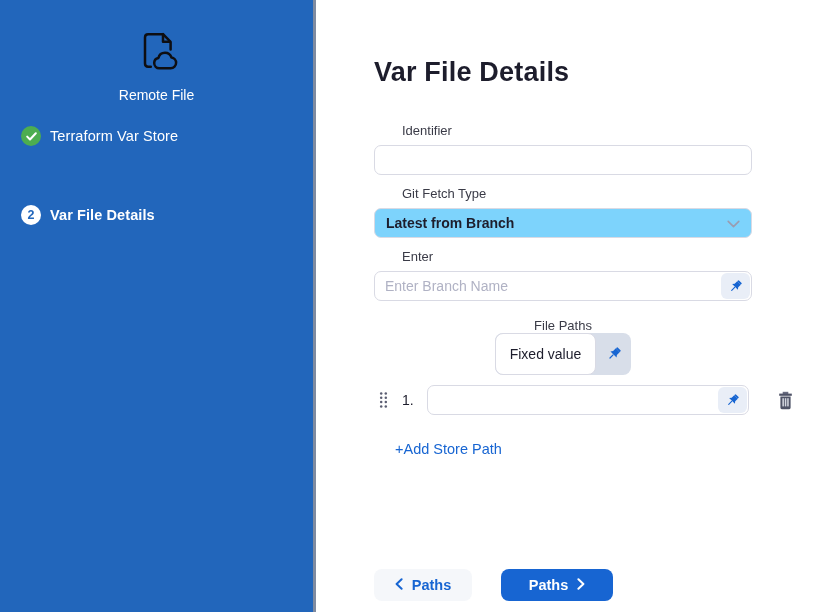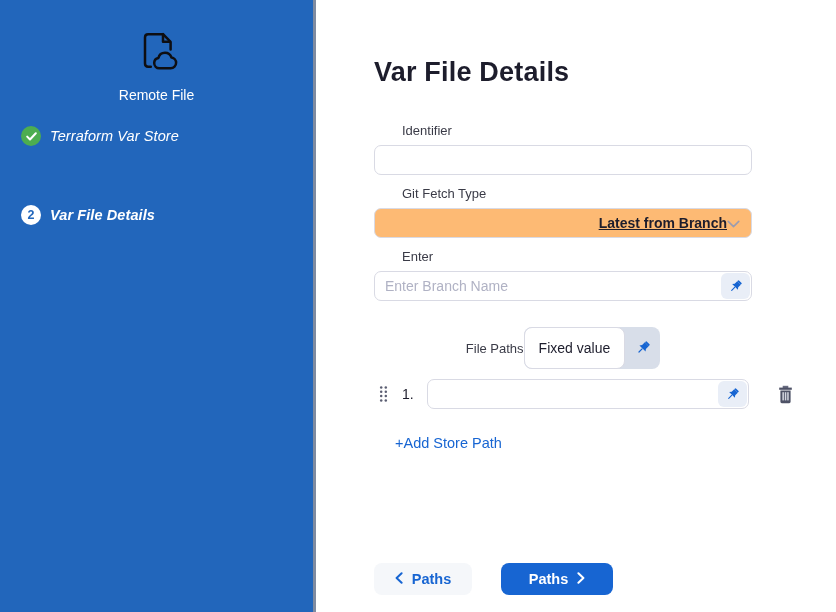--- a/index.html
+++ b/index.html
@@ -33,21 +33,21 @@
     padding-left:21px; height:20px;
   }
   .step + .step { margin-top:59px; }
   .step-circle {
     width:20px; height:20px; border-radius:50%;
     display:flex; align-items:center; justify-content:center;
     margin-right:9px; flex-shrink:0;
   }
   .step-circle.completed { background:#4dad50; }
   .step-circle.active { background:#ffffff; color:#2266bb; font-size:12.5px; font-weight:700; }
-  .step-label { font-size:14.5px; letter-spacing:.1px;font-style:italic; }
+  .step-label { font-size:14.5px; letter-spacing:.1px; }
   .step.active .step-label { font-weight:700; }
 
   
   .main { flex:1; padding:57px 0 0 58px; background:#fff; }
   .page-title {
     margin:0 0 35px 0;
     font-size:27px; font-weight:600; color:#1d1d2c; letter-spacing:.2px;
   }
   .form { width:378px; }
   .flabel {
@@ -58,22 +58,22 @@
   .tinput {
     width:100%; height:30px;
     border:1px solid #d9dae4; border-radius:7px;
     padding:0 10px; font-size:14px; color:#1d1d2c; outline:none;
     font-family:"Liberation Sans", sans-serif; background:#fff;
   }
   input::placeholder { color:#b0b2c4; opacity:1; }
 
   .select {
     height:30px; border:1px solid #d9dae4; border-radius:7px;
-    display:flex; align-items:center; justify-content:flex-end;
-    padding:0 11px; cursor:pointer; background:#fdba74;text-decoration:underline;
+    display:flex; align-items:center; justify-content:space-between;
+    padding:0 11px; cursor:pointer; background:#7dd3fc;
   }
   .select-value { font-size:14px; font-weight:600; color:#1d1d2c; }
 
   .pin-field {
     display:flex; align-items:stretch; height:30px;
     border:1px solid #d9dae4; border-radius:7px; background:#fff;
   }
   .pin-field input {
     border:none; flex:1; min-width:0; padding:0 10px;
     font-size:14px; color:#1d1d2c; outline:none; background:transparent;
@@ -81,22 +81,22 @@
   }
   .pin-seg {
     width:29px; margin:1px; border-radius:6px;
     background:#e9eef7;
     display:flex; align-items:center; justify-content:center;
     cursor:pointer; flex-shrink:0;
   }
 
   
   .fp-header {
-    display:flex; justify-content:center; align-items:center;
-    margin-top:26px; margin-bottom:10px; width:378px;
+    display:flex; justify-content:flex-start; align-items:center;
+    margin-top:17px; margin-bottom:10px; width:378px;flex-direction:column;
   }
   .multitype {
     display:flex; align-items:stretch; background:#d8dee9; border-radius:8px;
     cursor:pointer; height:42px;
   }
   .multitype-label {
     background:#fff; border:1px solid #d9dae4; border-radius:8px;
     padding:0 14px; font-size:14px; color:#1d1d2c;
     display:flex; align-items:center;
   }

